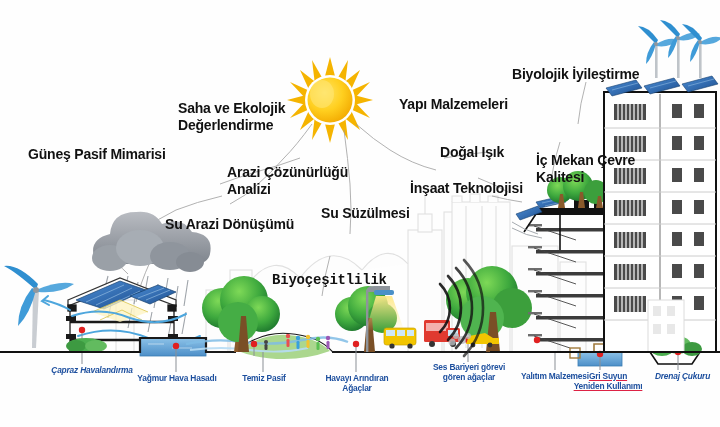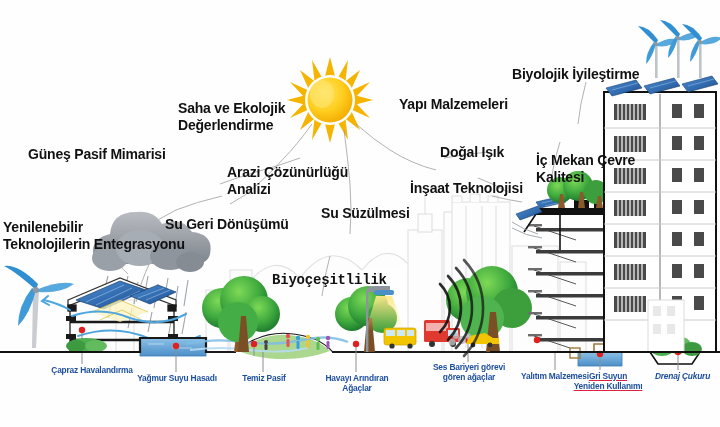--- a/index.html
+++ b/index.html
@@ -589,38 +589,36 @@
           <rect x="667" y="324" width="8" height="10"></rect>
       </g>
     </g>
 
     <line x1="490" y1="352" x2="720" y2="352" stroke="#111" stroke-width="2.2"></line>
     <line x1="0" y1="352" x2="140" y2="352" stroke="#111" stroke-width="2.2"></line>
 
   </svg>
 
   <div class="lbl lbl-top" style="left:28px;top:146px;">Güneş Pasif Mimarisi</div>
-  <div class="lbl lbl-top" style="left:3px;top:219px;">Yenilenebilir
-Teknolojilerin Entegrasyonu</div>
-  <div class="lbl lbl-top" style="left:165px;top:216px;">Su Geri Dönüşümü</div>
+  <div class="lbl lbl-top" style="left:165px;top:216px;">Su Arazi Dönüşümü</div>
   <div class="lbl lbl-top" style="left:178px;top:100px;">Saha ve Ekolojik
 Değerlendirme</div>
   <div class="lbl lbl-top" style="left:227px;top:164px;">Arazi Çözünürlüğü
 Analizi</div>
   <div class="lbl lbl-top" style="left:272px;top:272px;font-family:Liberation Mono, monospace;">Biyoçeşitlilik</div>
   <div class="lbl lbl-top" style="left:321px;top:205px;">Su Süzülmesi</div>
   <div class="lbl lbl-top" style="left:399px;top:96px;">Yapı Malzemeleri</div>
   <div class="lbl lbl-top" style="left:440px;top:144px;">Doğal Işık</div>
   <div class="lbl lbl-top" style="left:402px;top:180px;margin-left:8px;">İnşaat Teknolojisi</div>
   <div class="lbl lbl-top" style="left:512px;top:66px;">Biyolojik İyileştirme</div>
   <div class="lbl lbl-top" style="left:536px;top:124px;margin-top:28px;">İç Mekan Çevre
 Kalitesi</div>
 
-  <div class="lbl lbl-bot" style="left:34px;top:366px;width:116px;">Çapraz Havalandırma</div>
-  <div class="lbl lbl-bot" style="left:128px;top:374px;width:98px;">Yağmur Suyu Hasadı</div>
+  <div class="lbl lbl-bot" style="left:34px;top:366px;width:116px;font-style:italic;">Çapraz Havalandırma</div>
+  <div class="lbl lbl-bot" style="left:128px;top:374px;width:98px;">Yağmur Hava Hasadı</div>
   <div class="lbl lbl-bot" style="left:233px;top:374px;width:62px;">Temiz Pasif</div>
   <div class="lbl lbl-bot" style="left:418px;top:363px;width:102px;">Ses Bariyeri görevi
 gören ağaçlar</div>
   <div class="lbl lbl-bot" style="left:313px;top:374px;width:88px;">Havayı Arındıran
 Ağaçlar</div>
   <div class="lbl lbl-bot" style="left:507px;top:372px;width:96px;text-align:center;">Yalıtım Malzemesi</div>
   <div class="lbl lbl-bot underline" style="left:562px;top:372px;width:92px;">Gri Suyun
 Yeniden Kullanımı</div>
   <div class="lbl lbl-bot" style="left:645px;top:372px;width:75px;font-style:italic;">Drenaj Çukuru</div>
 

